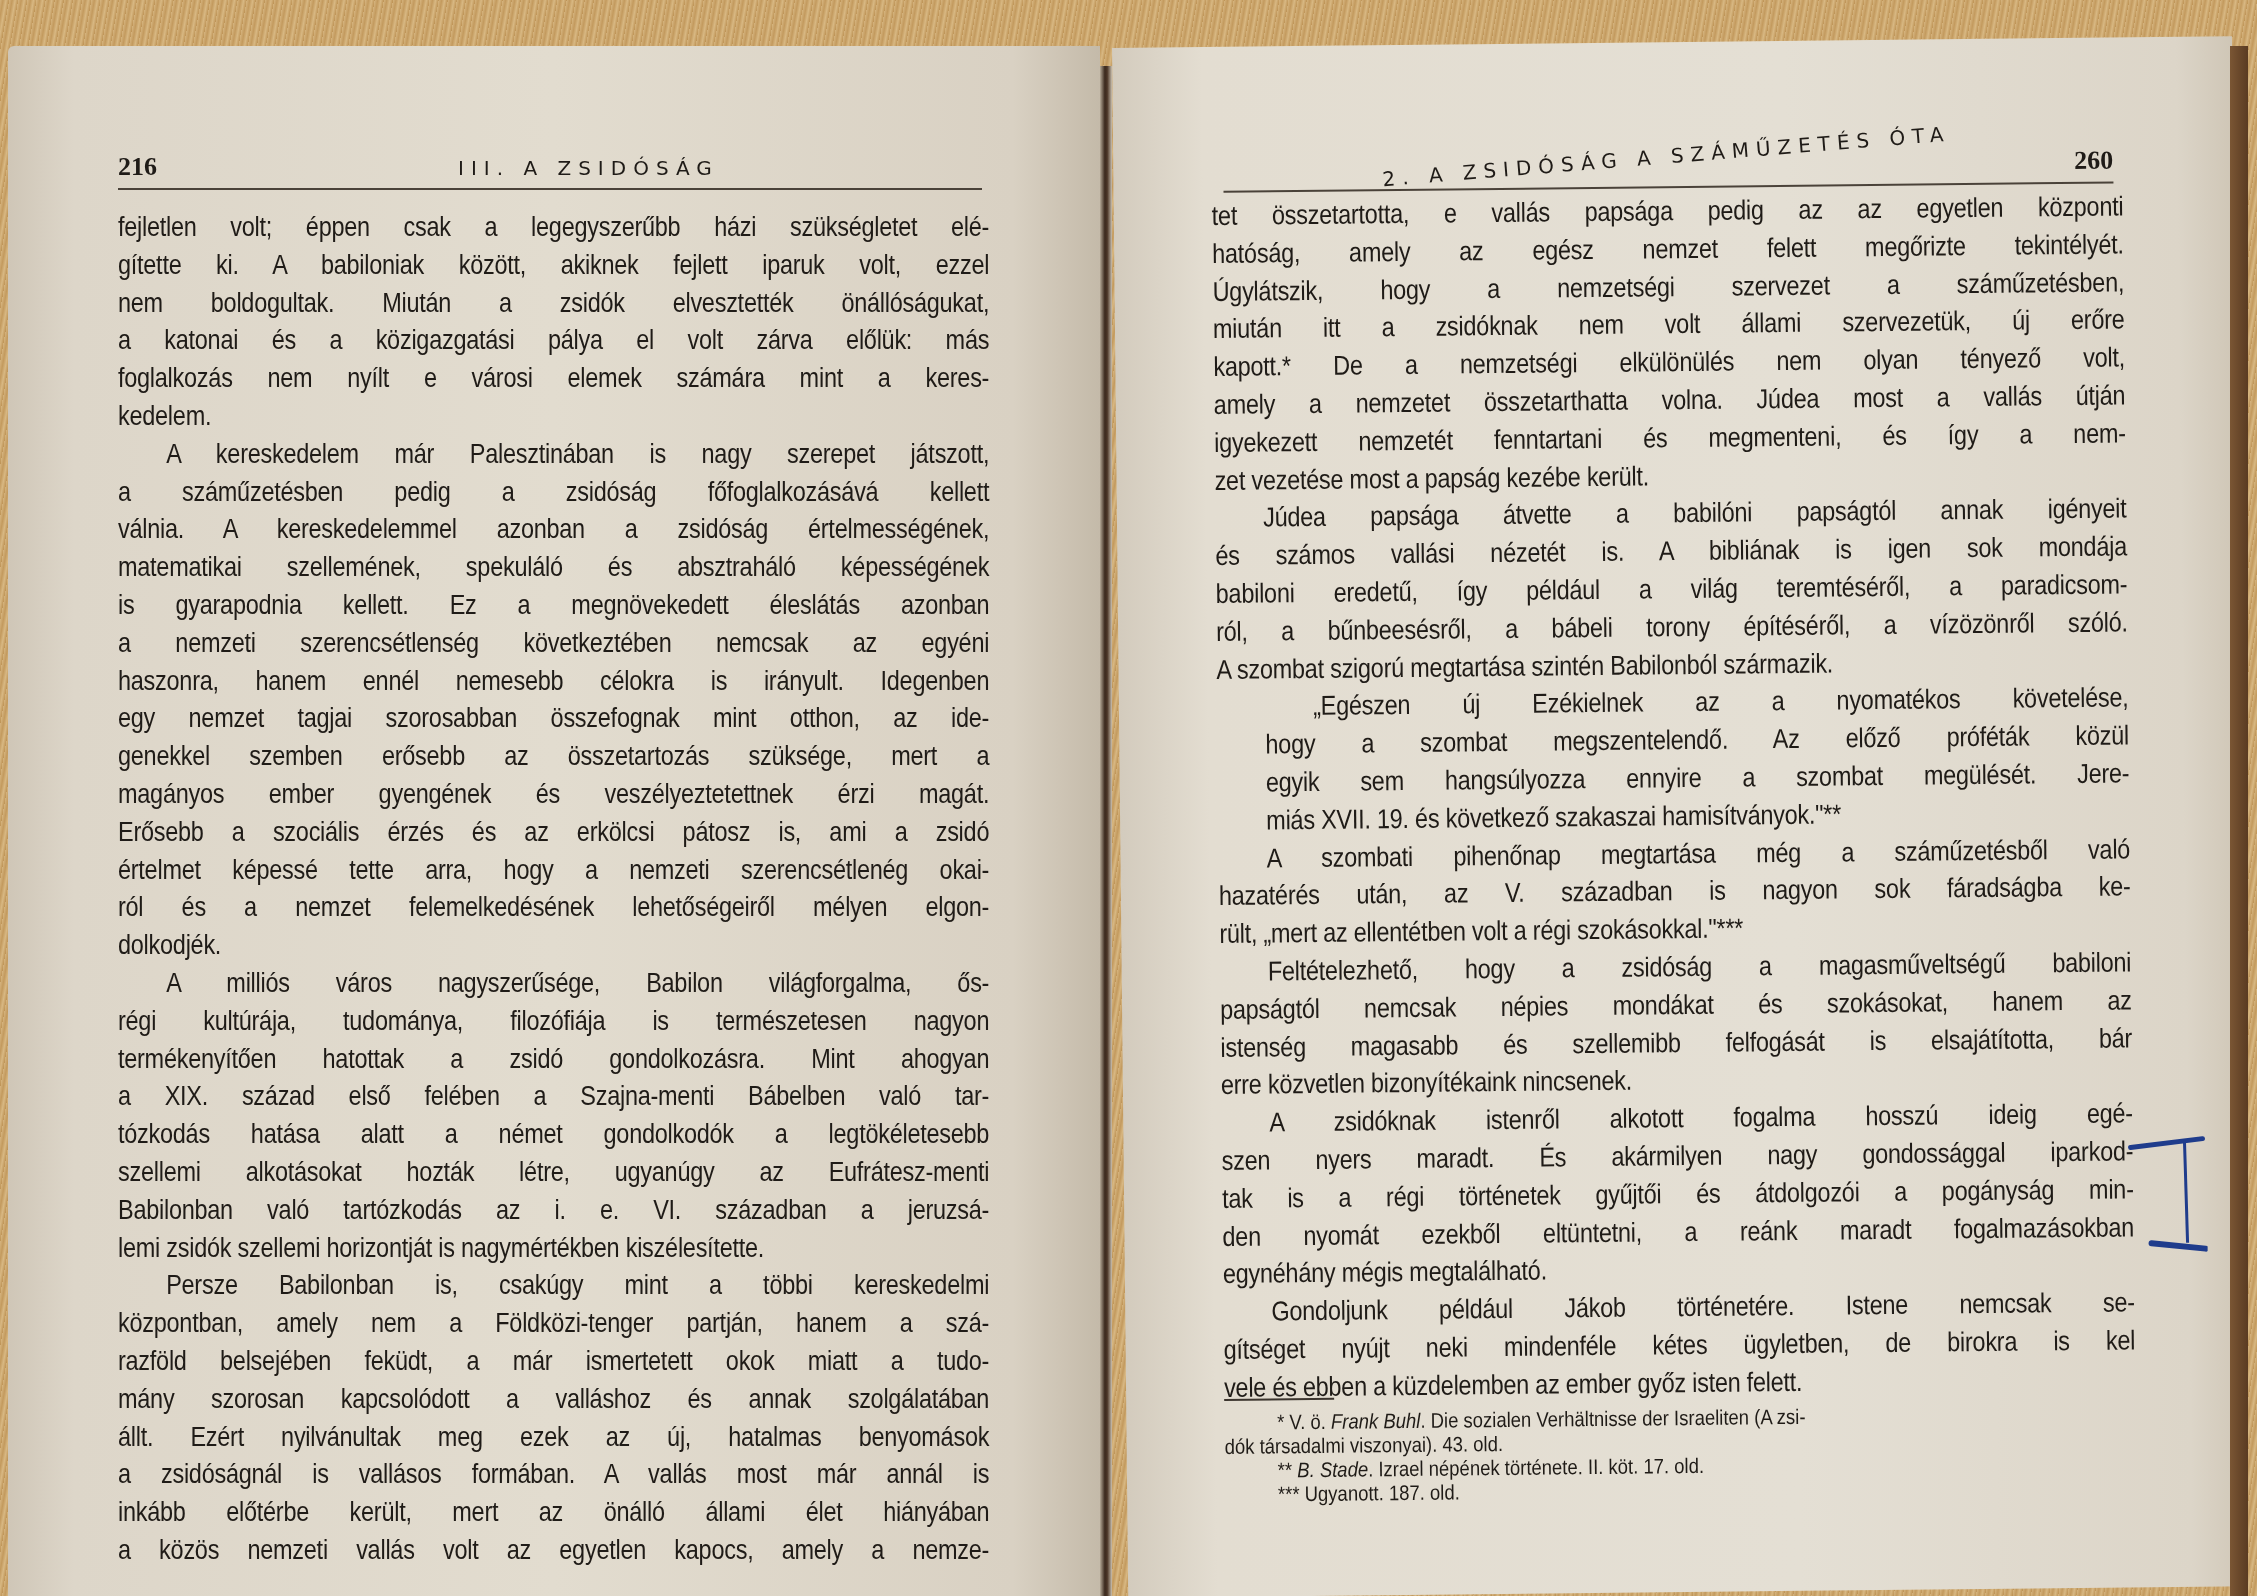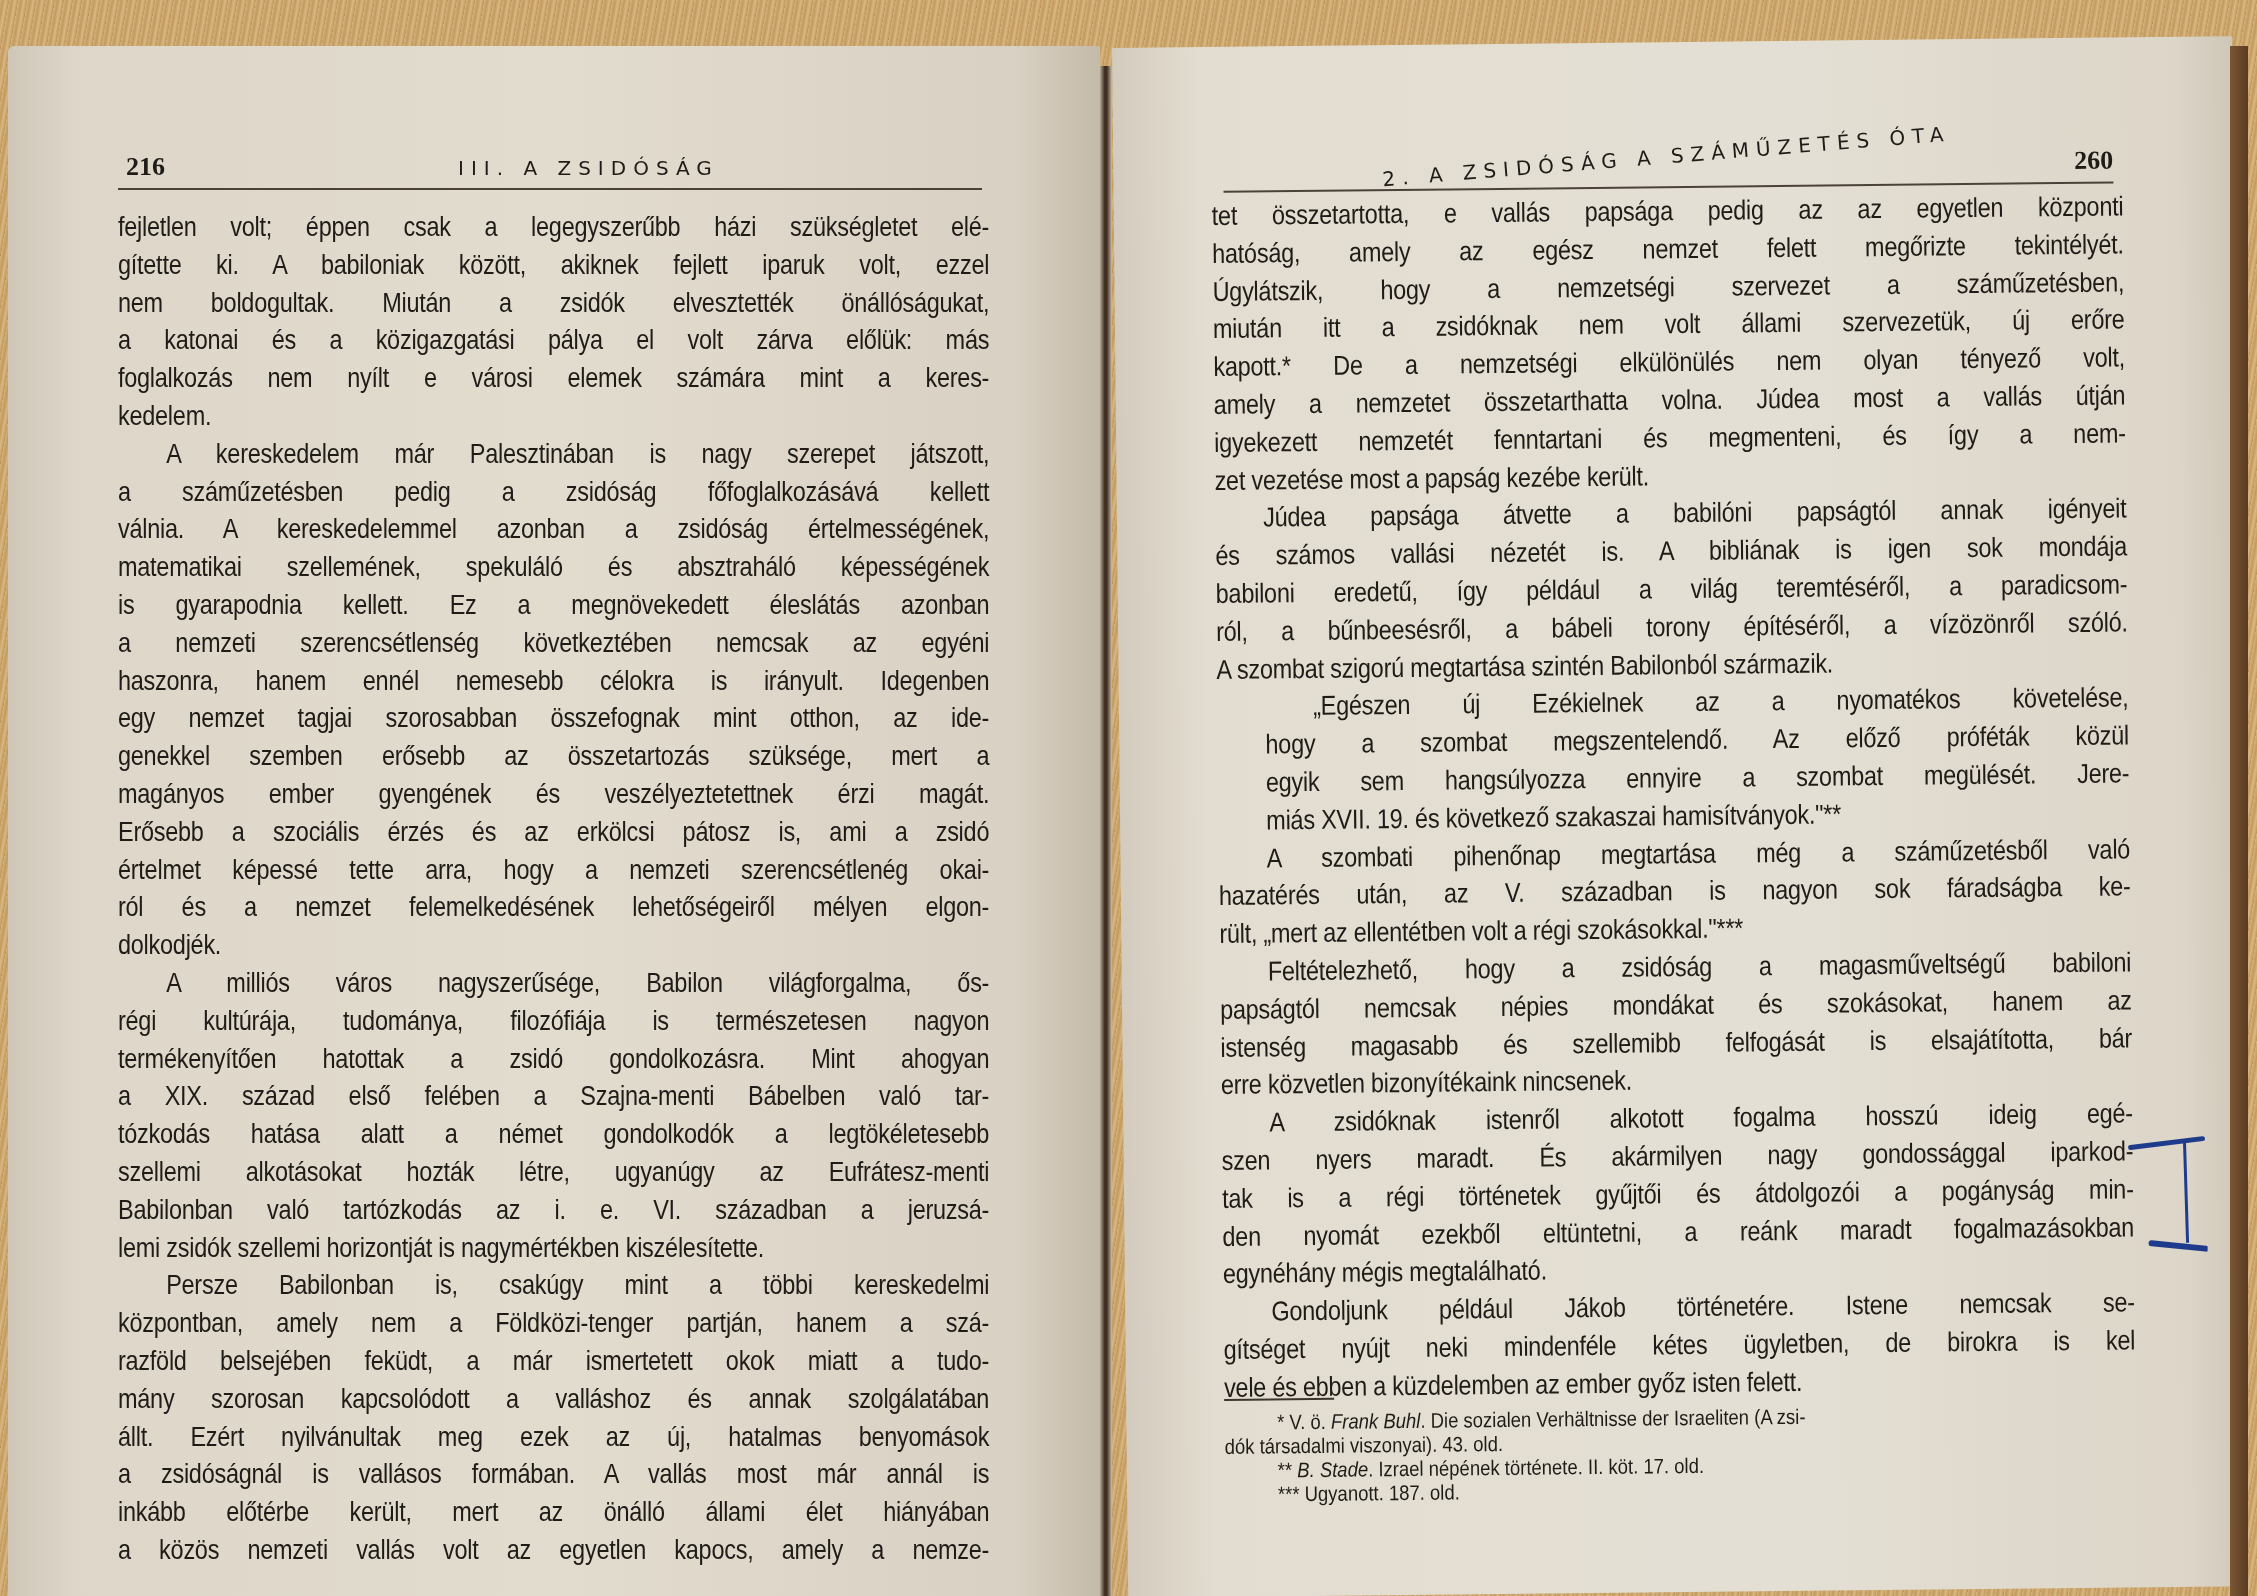--- a/index.html
+++ b/index.html
@@ -35,21 +35,21 @@
     position: absolute; right: 0; top: 0; width: 18px; height: 1550px;
     background: linear-gradient(90deg, #7a5634, #5a3b22);
   }
   .running-head {
     position: absolute; left: 110px; right: 120px; top: 104px; height: 40px;
     border-bottom: 2px solid #4a4239;
     font-size: 22px;
   }
   .page-left .running-head { left: 110px; right: 118px; top: 102px; }
   .page-num { position: absolute; bottom: 6px; font-size: 26px; font-weight: bold; }
-  .page-left .page-num { left: 8px; margin-top: 12px; }
+  .page-left .page-num { left: 0; margin-top: 12px; }
   .page-right .page-num { right: 0; }
   .head-title {
     position: absolute; bottom: 8px; letter-spacing: 7px; font-size: 20px;
     font-family: "DejaVu Sans", sans-serif;
   }
   .page-left .head-title { left: 340px; text-align: right; }
   .page-right .head-title { left: 160px; transform: rotate(-4deg); transform-origin: left bottom; bottom: -2px;}
   .text-block {
     position: absolute; font-size: 27.3px; line-height: 37.8px;
     text-align: justify; font-family: "Liberation Sans", "DejaVu Sans", sans-serif;

